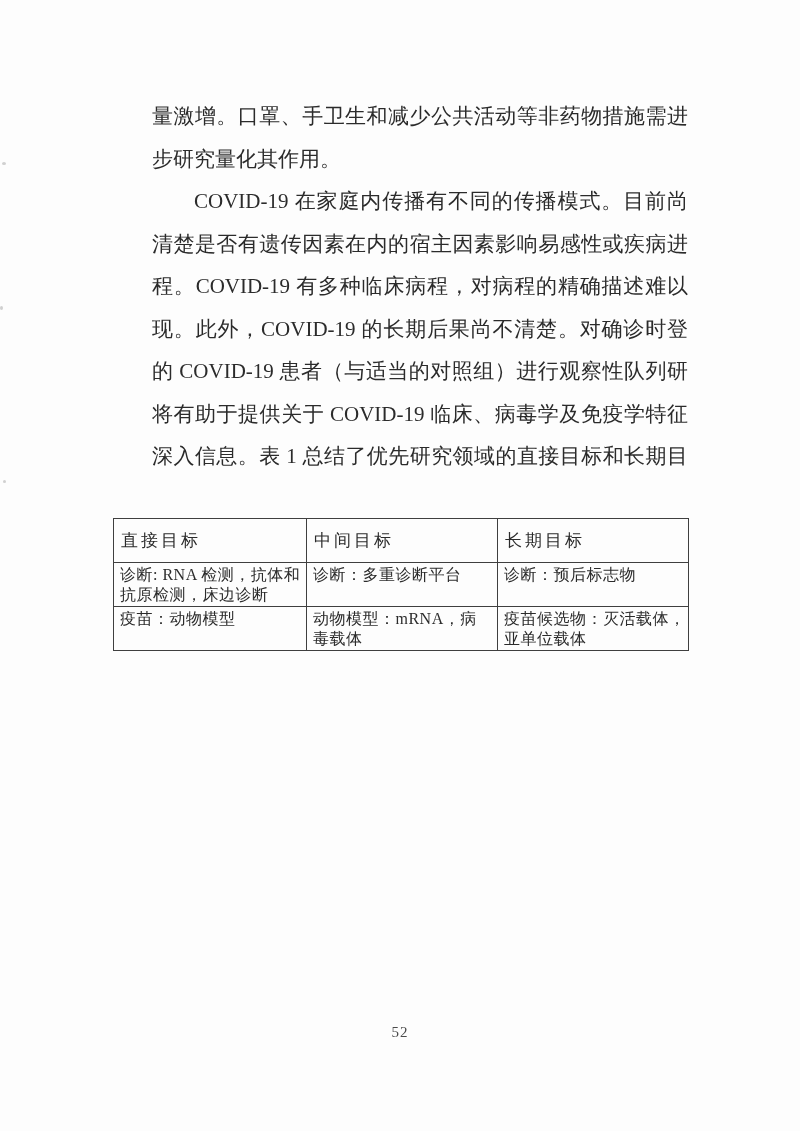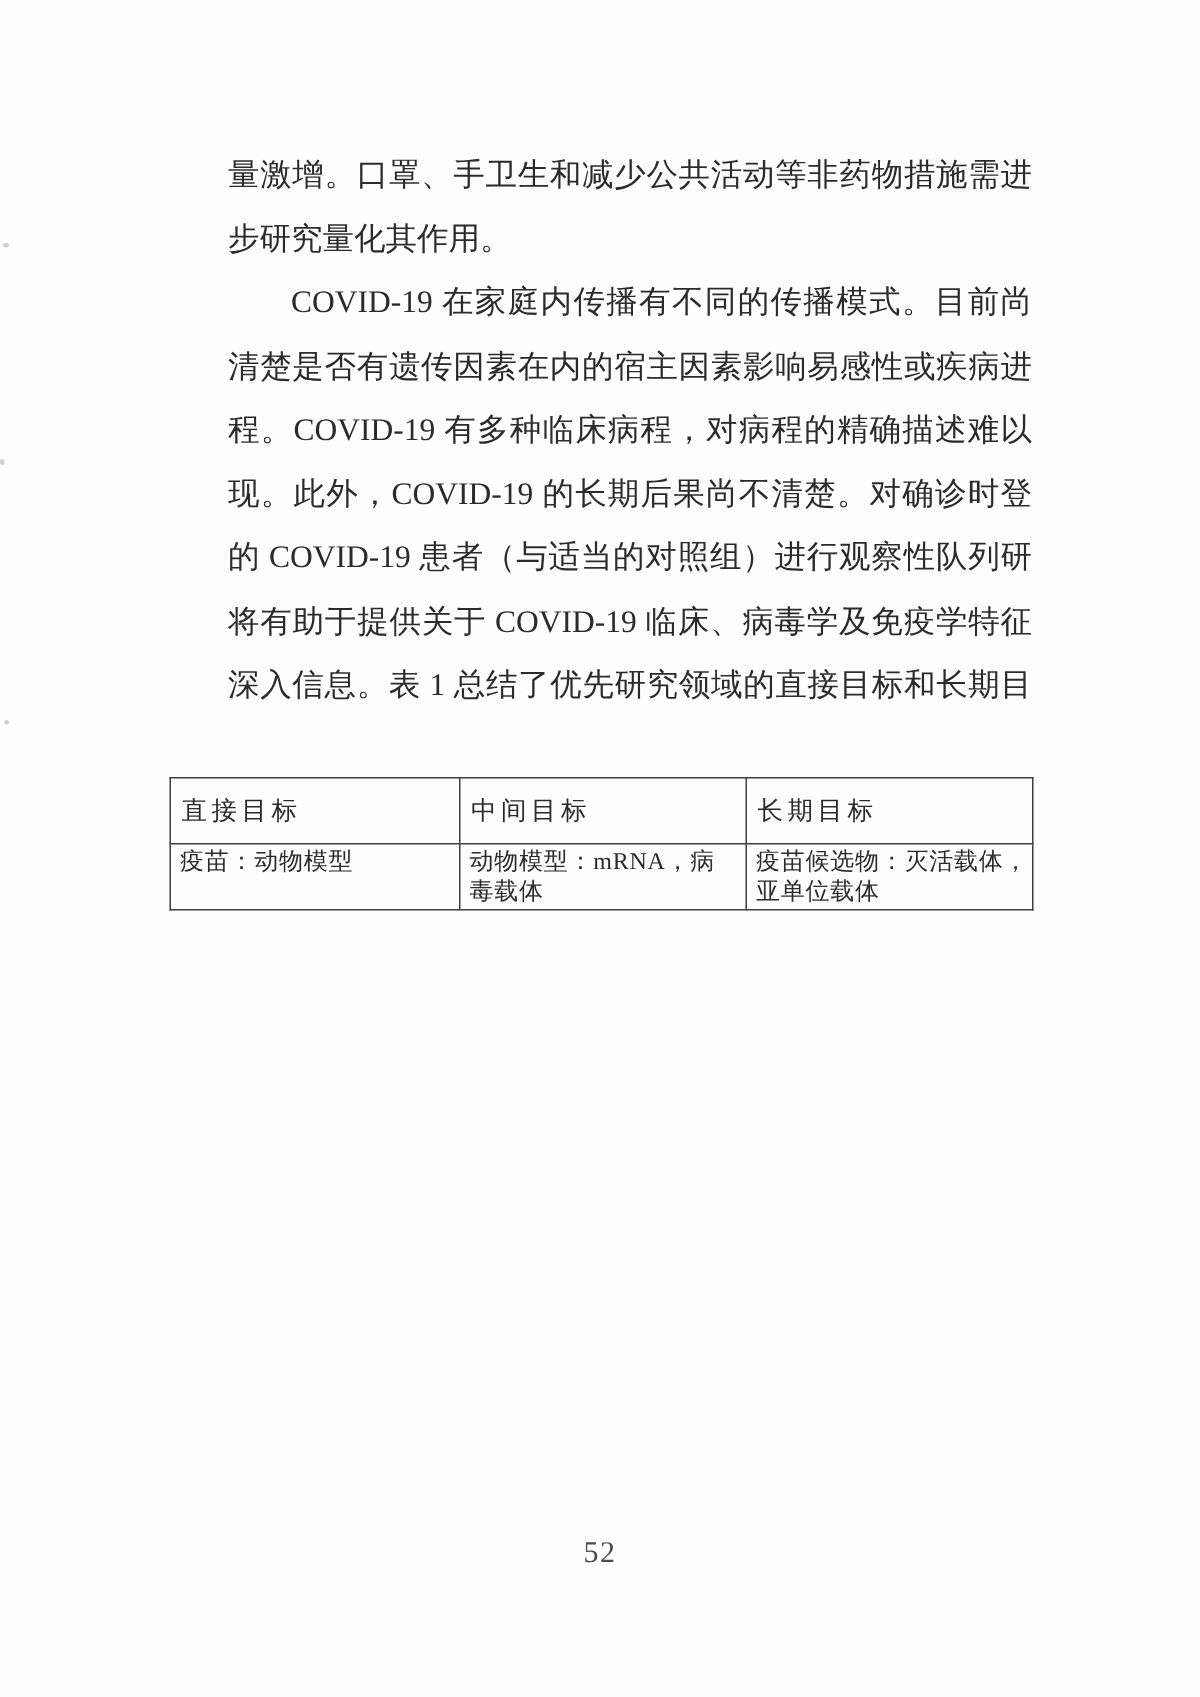--- a/index.html
+++ b/index.html
@@ -76,21 +76,21 @@
     white-space:pre;
     letter-spacing:0.5px;
   }
   .row-1{height:42px;}
   .row-2{height:83px;}
   .row-3{height:43px;}
   .page-number{
     position:absolute;
     left:0;right:0;top:1024px;
     text-align:center;
-    font-size:20px;
+    font-size:15px;
     color:#4a4a4a;
     letter-spacing:1px;
   }
   .speck{
     position:absolute;
     background:#9a9a9a;
     opacity:.45;
     border-radius:50%;
   }
 </style>
@@ -122,20 +122,26 @@
         <col class="c3">
       </colgroup>
     <thead>
       <tr>
         <th>直接目标</th>
         <th>中间目标</th>
         <th>长期目标</th>
       </tr>
     </thead>
     <tbody>
+      <tr class="row-1">
+        <td>诊断: RNA 检测，抗体和
+抗原检测，床边诊断</td>
+        <td>诊断：多重诊断平台</td>
+        <td>诊断：预后标志物</td>
+      </tr>
       <tr class="row-3">
         <td>疫苗：动物模型</td>
         <td>动物模型：mRNA，病
 毒载体</td>
         <td>疫苗候选物：灭活载体，
 亚单位载体</td>
       </tr>
     </tbody>
   </table>
 

